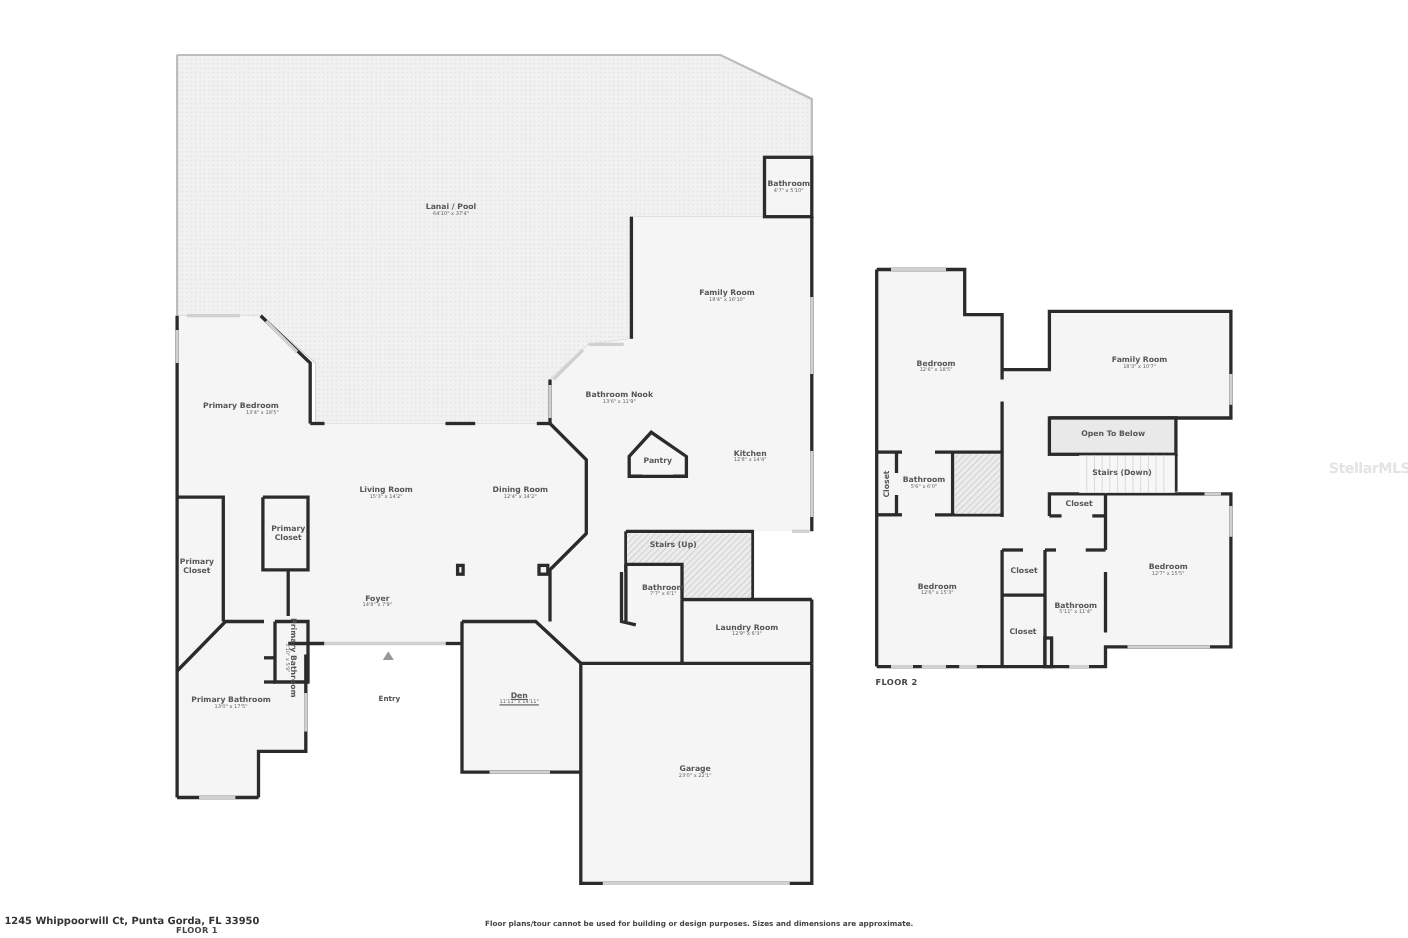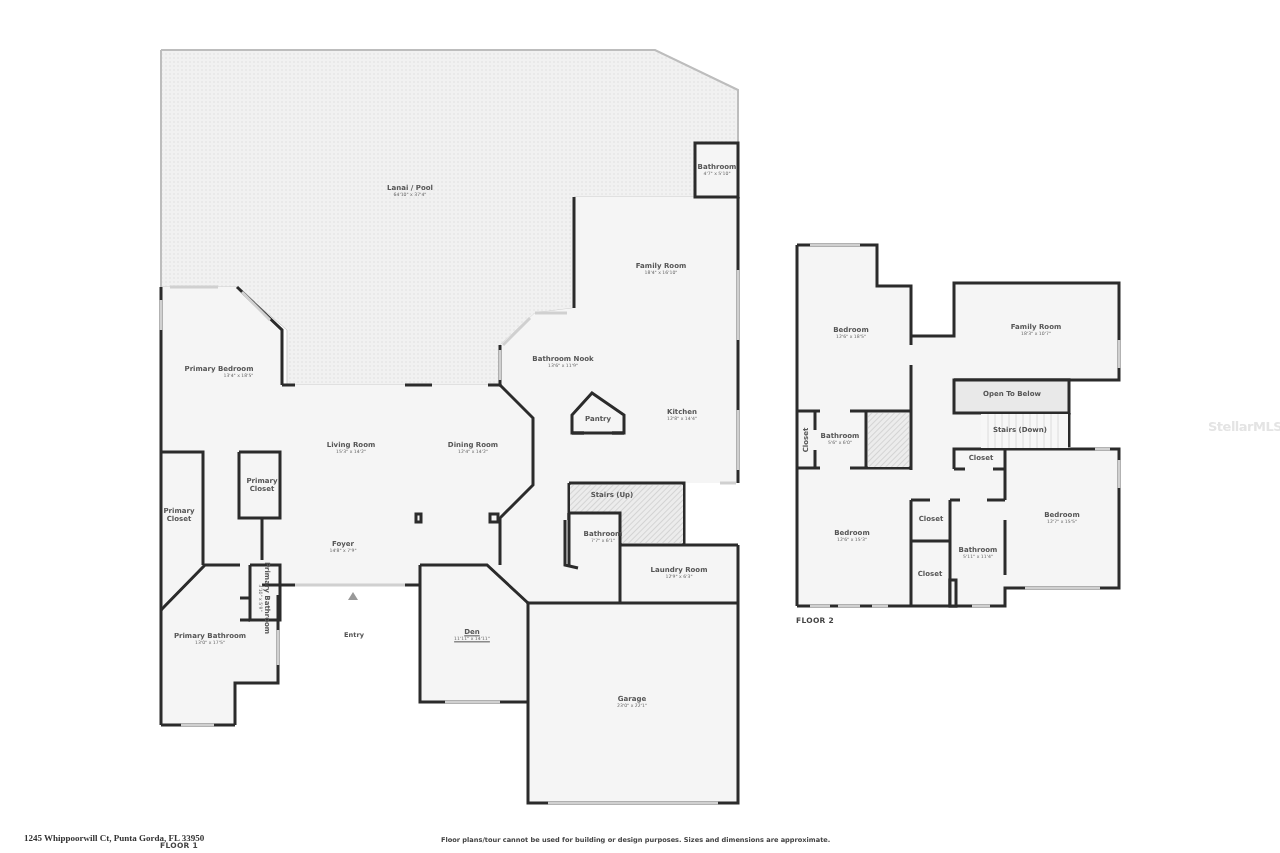--- a/index.html
+++ b/index.html
@@ -4,21 +4,21 @@
 <style>
   html, body { margin: 0; padding: 0; background: #ffffff; }
   body { width: 1280px; height: 853px; position: relative; overflow: hidden; font-family: "DejaVu Sans", sans-serif; }
   #plan { position: absolute; left: 0; top: 0; width: 1280px; height: 853px; }
   .lbl { position: absolute; transform: translate(-50%, -50%); text-align: center; white-space: nowrap; color: #555; line-height: 1.15; }
   .lbl .name { font-size: 7px; font-weight: bold; display: block; }
   .lbl .dim { font-size: 4.6px; display: block; color: #666; }
   .lbl.vert { transform: translate(-50%, -50%) rotate(-90deg); }
   .lbl.vertcw { transform: translate(-50%, -50%) rotate(90deg); }
   .floor-label { position: absolute; font-size: 7.5px; font-weight: bold; color: #444; letter-spacing: 0.3px; }
-  .address { position: absolute; left: 24px; top: 833px; font-size: 9px; font-weight: bold; color: #333; font-family: Liberation Serif, serif; }
+  .address { position: absolute; left: 4px; top: 833px; font-size: 9px; font-weight: bold; color: #333; }
   .disclaimer { position: absolute; left: 441px; top: 836px; font-size: 6.6px; font-weight: bold; color: #444; }
   .watermark { position: absolute; left: 1208px; top: 419px; font-size: 13px; font-weight: bold; color: #e4e4e4; letter-spacing: -0.5px; }
   .entry { position: absolute; left: 354px; top: 608px; transform: translate(-50%, -50%); font-size: 6.6px; font-weight: bold; color: #555; margin-top: 27px; }
   .entry-arrow { position: absolute; left: 348px; top: 592px; width: 0; height: 0; border-left: 5px solid transparent; border-right: 5px solid transparent; border-bottom: 8px solid #999; }
 </style>
 </head>
 <body>
 
 <svg id="plan" width="1280" height="853" viewBox="0 0 1280 853" xmlns="http://www.w3.org/2000/svg">
   <defs>

